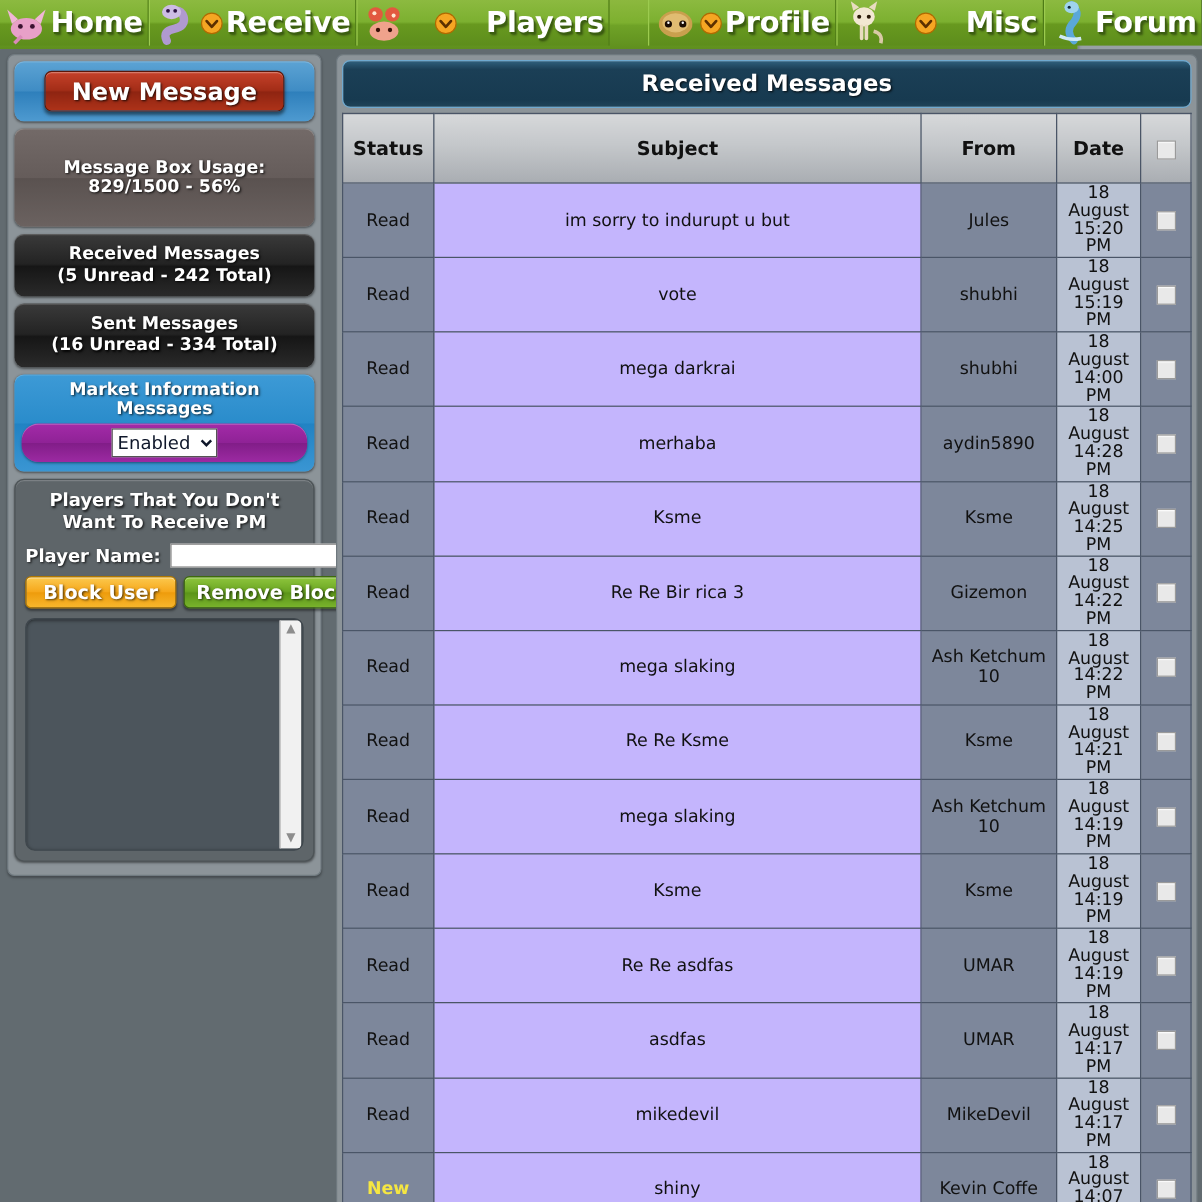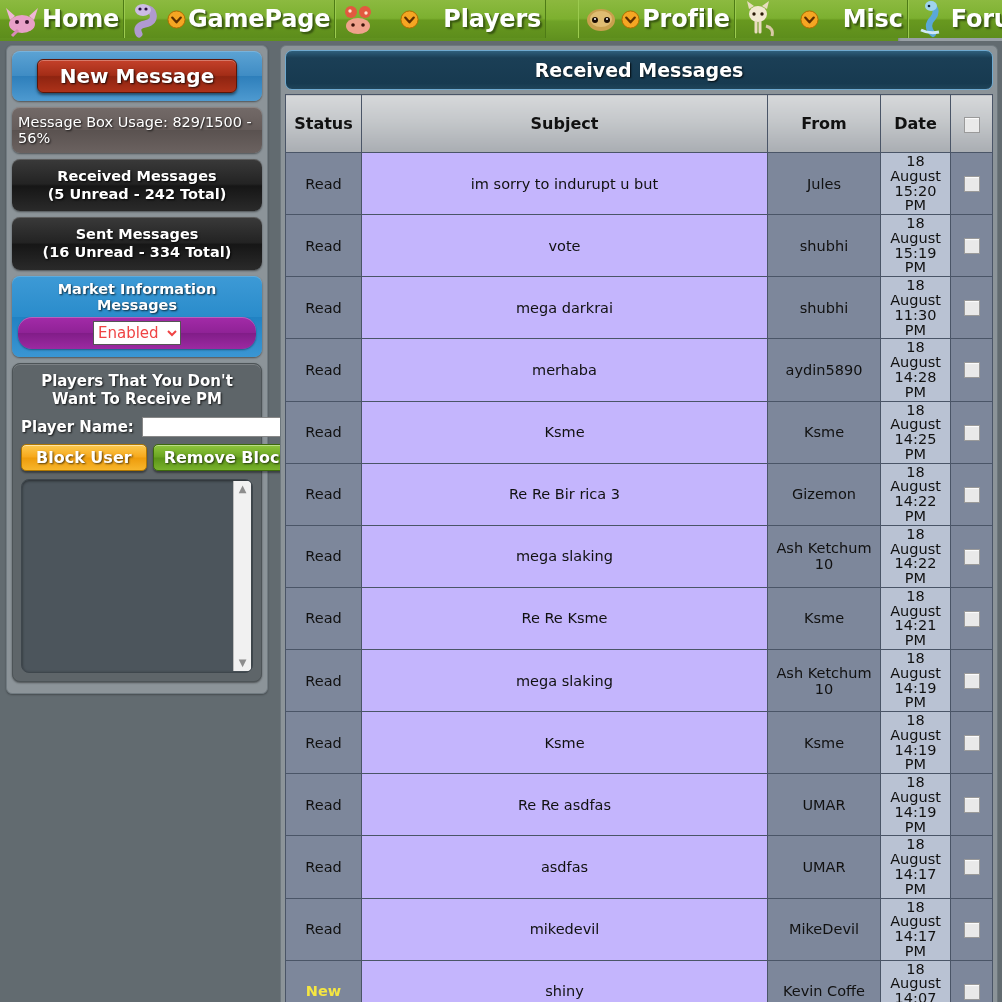--- a/index.html
+++ b/index.html
@@ -57,22 +57,22 @@
     display:inline-block;padding:4px 22px;border-radius:6px;
     background:linear-gradient(180deg,#c5412a 0%,#a32d17 48%,#8e2411 52%,#ad3219 100%);
     border:1px solid #5c1608;
     color:#fff;font-size:20px;font-weight:bold;
     text-shadow:1px 1px 2px rgba(0,0,0,.8);
     box-shadow:0 2px 3px rgba(0,0,0,.5), inset 0 1px 0 rgba(255,255,255,.3);
     cursor:pointer;
   }
   .panel-usage{
     background:linear-gradient(180deg,#736a68 0%,#655c5a 50%,#5a5250 51%,#6b6260 100%);
-    padding:7px 6px;text-align:left;
-    color:#fff;font-size:14.5px;font-weight:normal;
+    padding:25px 6px;text-align:center;
+    color:#fff;font-size:14.5px;font-weight:bold;
     text-shadow:1px 1px 2px rgba(0,0,0,.85);
   }
   .panel-dark{
     background:linear-gradient(180deg,#3a3a3a 0%,#232323 48%,#161616 52%,#2a2a2a 100%);
     padding:8px 6px;text-align:center;
     color:#fff;font-size:14.5px;font-weight:bold;line-height:1.25;
     text-shadow:1px 1px 2px rgba(0,0,0,.9);
     cursor:pointer;
   }
   .panel-market{
@@ -83,21 +83,21 @@
     color:#fff;font-size:14.5px;font-weight:bold;margin-bottom:4px;
     text-shadow:1px 1px 2px rgba(0,0,0,.75);
   }
   .market-pill{
     background:linear-gradient(180deg,#a32ba8 0%,#8f2296 50%,#811d88 51%,#9c2aa2 100%);
     border-radius:14px;padding:4px 6px;
     box-shadow:inset 0 1px 0 rgba(255,255,255,.25), 0 1px 2px rgba(0,0,0,.4);
   }
   .sel{
     font-family:"DejaVu Sans","Liberation Sans",sans-serif;
-    font-size:15px;background:#fff;border:1px solid #555;color:#ef4444;
+    font-size:15px;background:#fff;border:1px solid #555;color:#0f172a;
     padding:1px 0;cursor:pointer;
   }
   .panel-block{
     background:#5e6569;border:1px solid #4d5457;
     padding:8px;
   }
   .block-title{
     color:#fff;font-size:15px;font-weight:bold;text-align:center;line-height:1.25;
     text-shadow:1px 1px 2px rgba(0,0,0,.8);margin-bottom:8px;
   }
@@ -204,21 +204,21 @@
       <svg class="nav-ico" viewBox="0 0 36 38">
         <path d="M10 34 q-4-8 6-10 q10-2 8-10 q-2-6-8-5" stroke="#b09ad0" stroke-width="7" fill="none" stroke-linecap="round"></path>
         <ellipse cx="14" cy="10" rx="8" ry="6" fill="#cdbce4"></ellipse>
         <circle cx="11" cy="9" r="1.6" fill="#2a1040"></circle>
         <circle cx="17" cy="9" r="1.6" fill="#2a1040"></circle>
       </svg>
       <svg class="caret-ico" viewBox="0 0 20 20">
         <circle cx="10" cy="10" r="9" fill="#f5a623" stroke="#b06a00" stroke-width="1"></circle>
         <path d="M5.5 8 L10 13 L14.5 8" fill="none" stroke="#5c3000" stroke-width="2.4" stroke-linecap="round" stroke-linejoin="round"></path>
       </svg>
-      <span class="nav-label">GamePage</span>
+      <span class="nav-label">Receive</span>
     </div>
     <div class="nav-item" style="flex: 1.45 1 0%; gap: 24px;">
       <svg class="nav-ico" viewBox="0 0 36 38">
         <ellipse cx="18" cy="26" rx="12" ry="8" fill="#f0a28c"></ellipse>
         <circle cx="11" cy="12" r="6" fill="#e2593f"></circle>
         <circle cx="25" cy="12" r="6" fill="#e2593f"></circle>
         <circle cx="10" cy="11" r="1.7" fill="#ffe7cf"></circle>
         <circle cx="26" cy="13" r="1.7" fill="#ffe7cf"></circle>
         <circle cx="13" cy="25" r="1.8" fill="#3a1008"></circle>
         <circle cx="23" cy="25" r="1.8" fill="#3a1008"></circle>
@@ -375,21 +375,21 @@
                 <div>15:19 PM</div>
               </td>
               <td class="c-chk"><span class="chkbox"></span></td>
             </tr>
             <tr>
               <td class="c-status">Read</td>
               <td class="c-subject">mega darkrai</td>
               <td class="c-from">shubhi</td>
               <td class="c-date">
                 <div>18 August</div>
-                <div>11:30 PM</div>
+                <div>14:00 PM</div>
               </td>
               <td class="c-chk"><span class="chkbox"></span></td>
             </tr>
             <tr>
               <td class="c-status">Read</td>
               <td class="c-subject">merhaba</td>
               <td class="c-from">aydin5890</td>
               <td class="c-date">
                 <div>18 August</div>
                 <div>14:28 PM</div>

